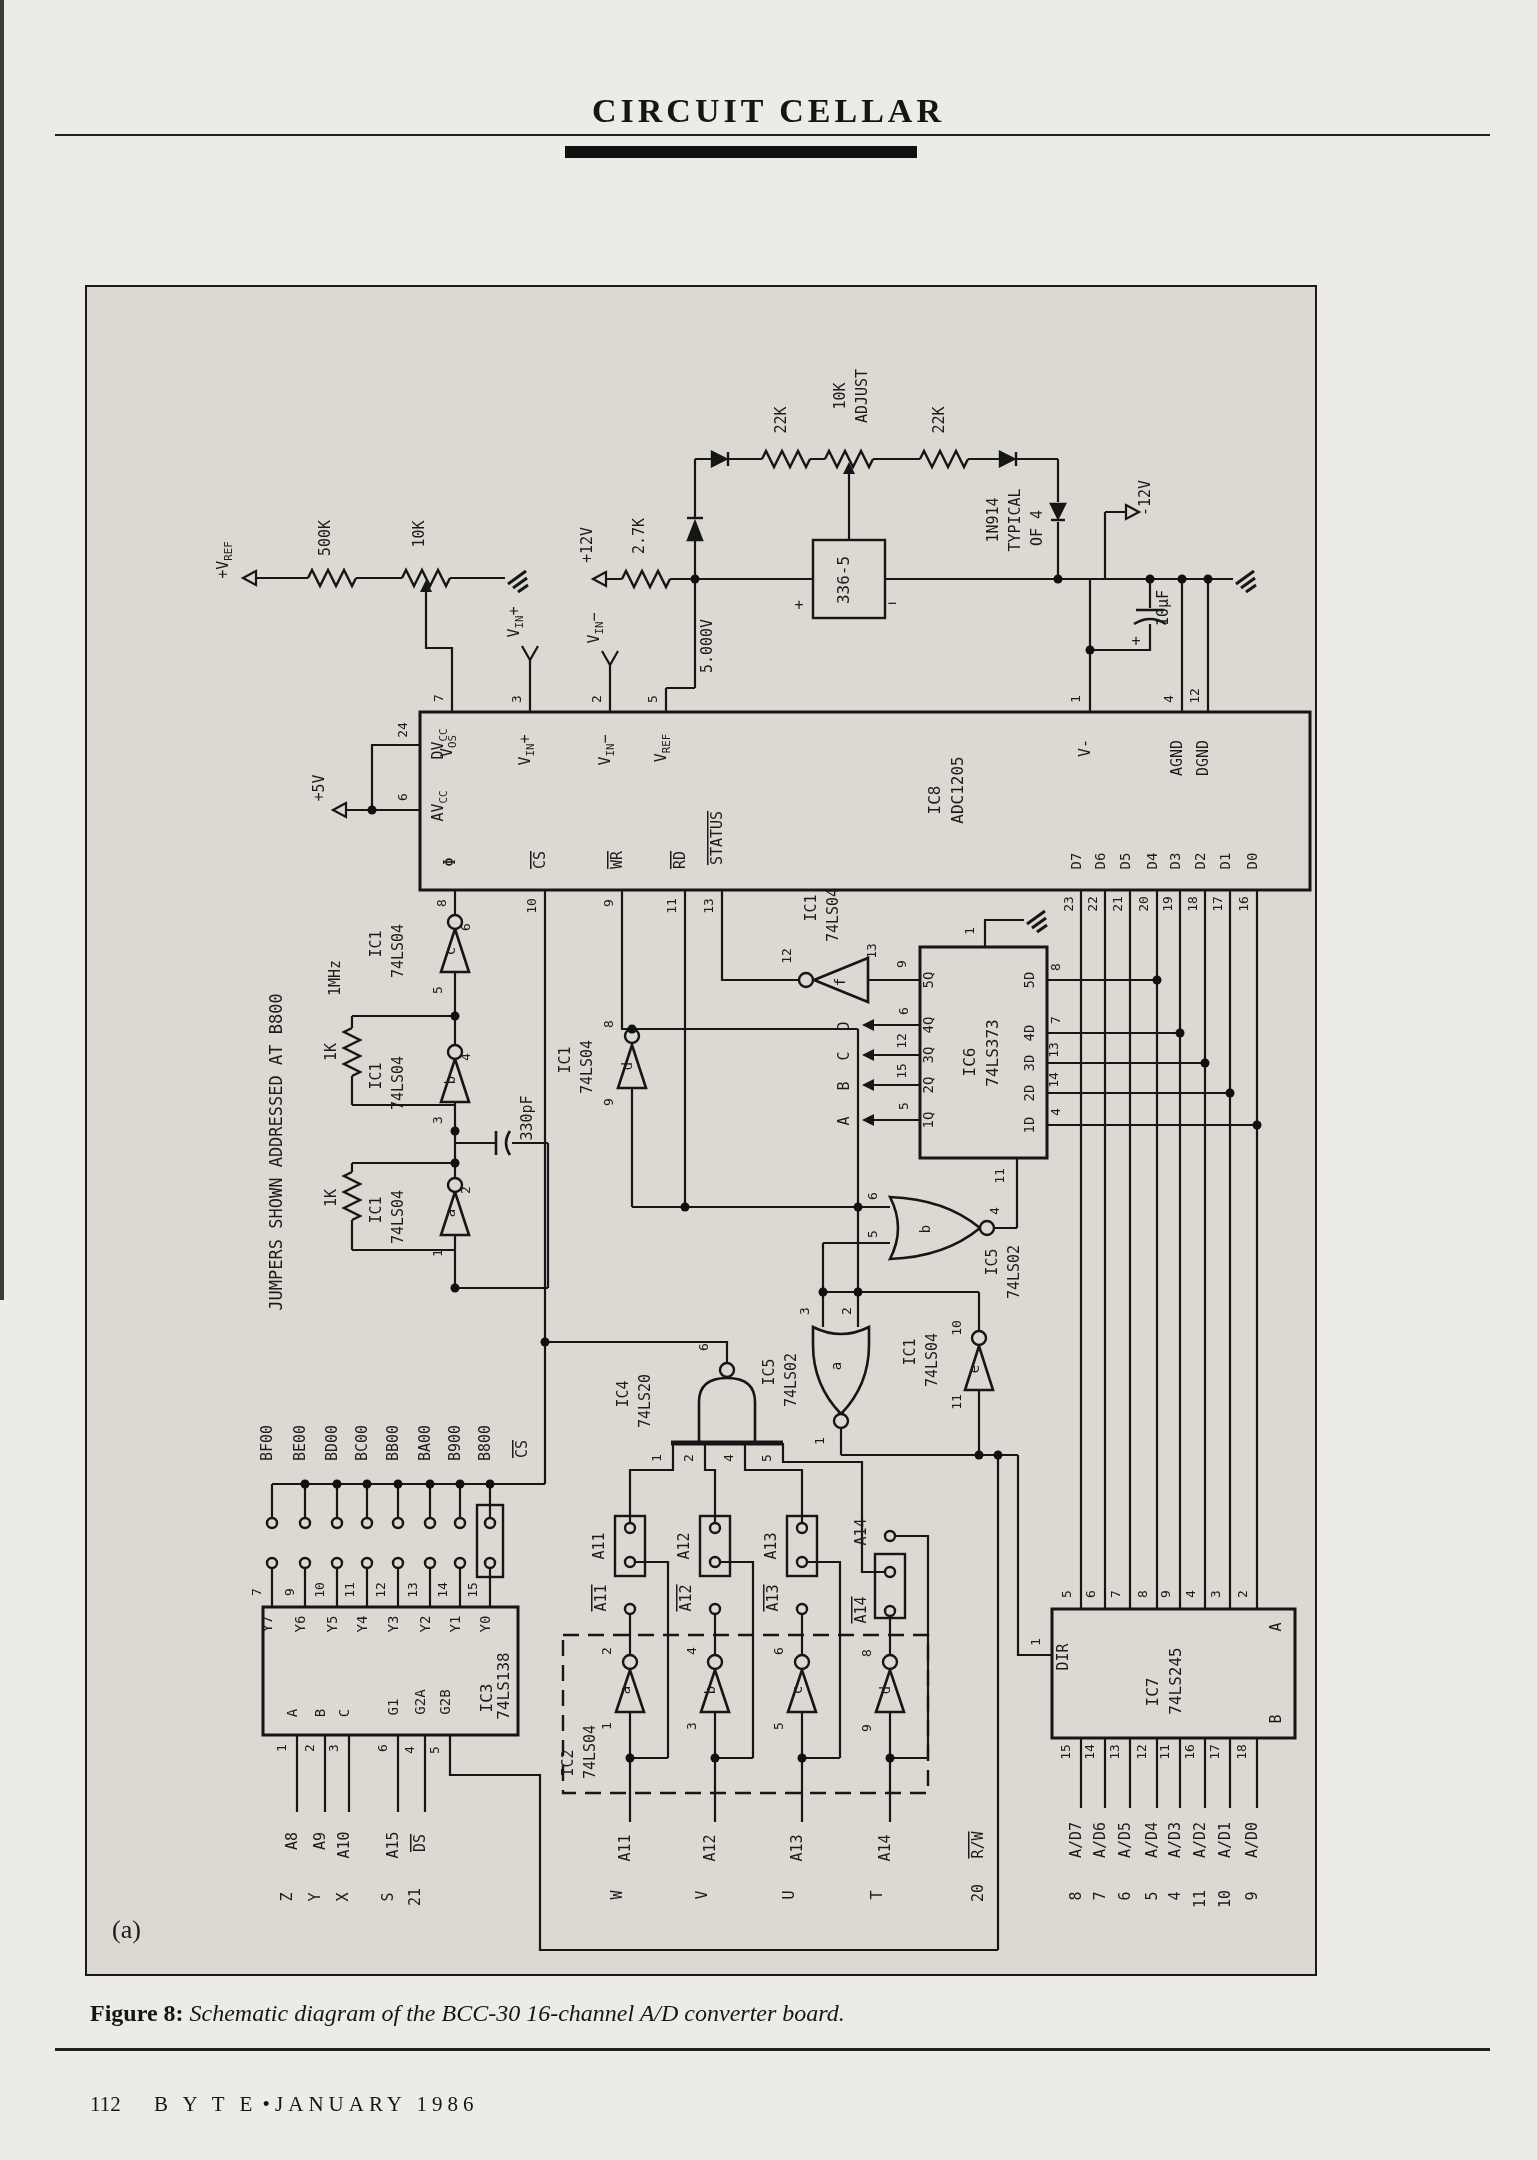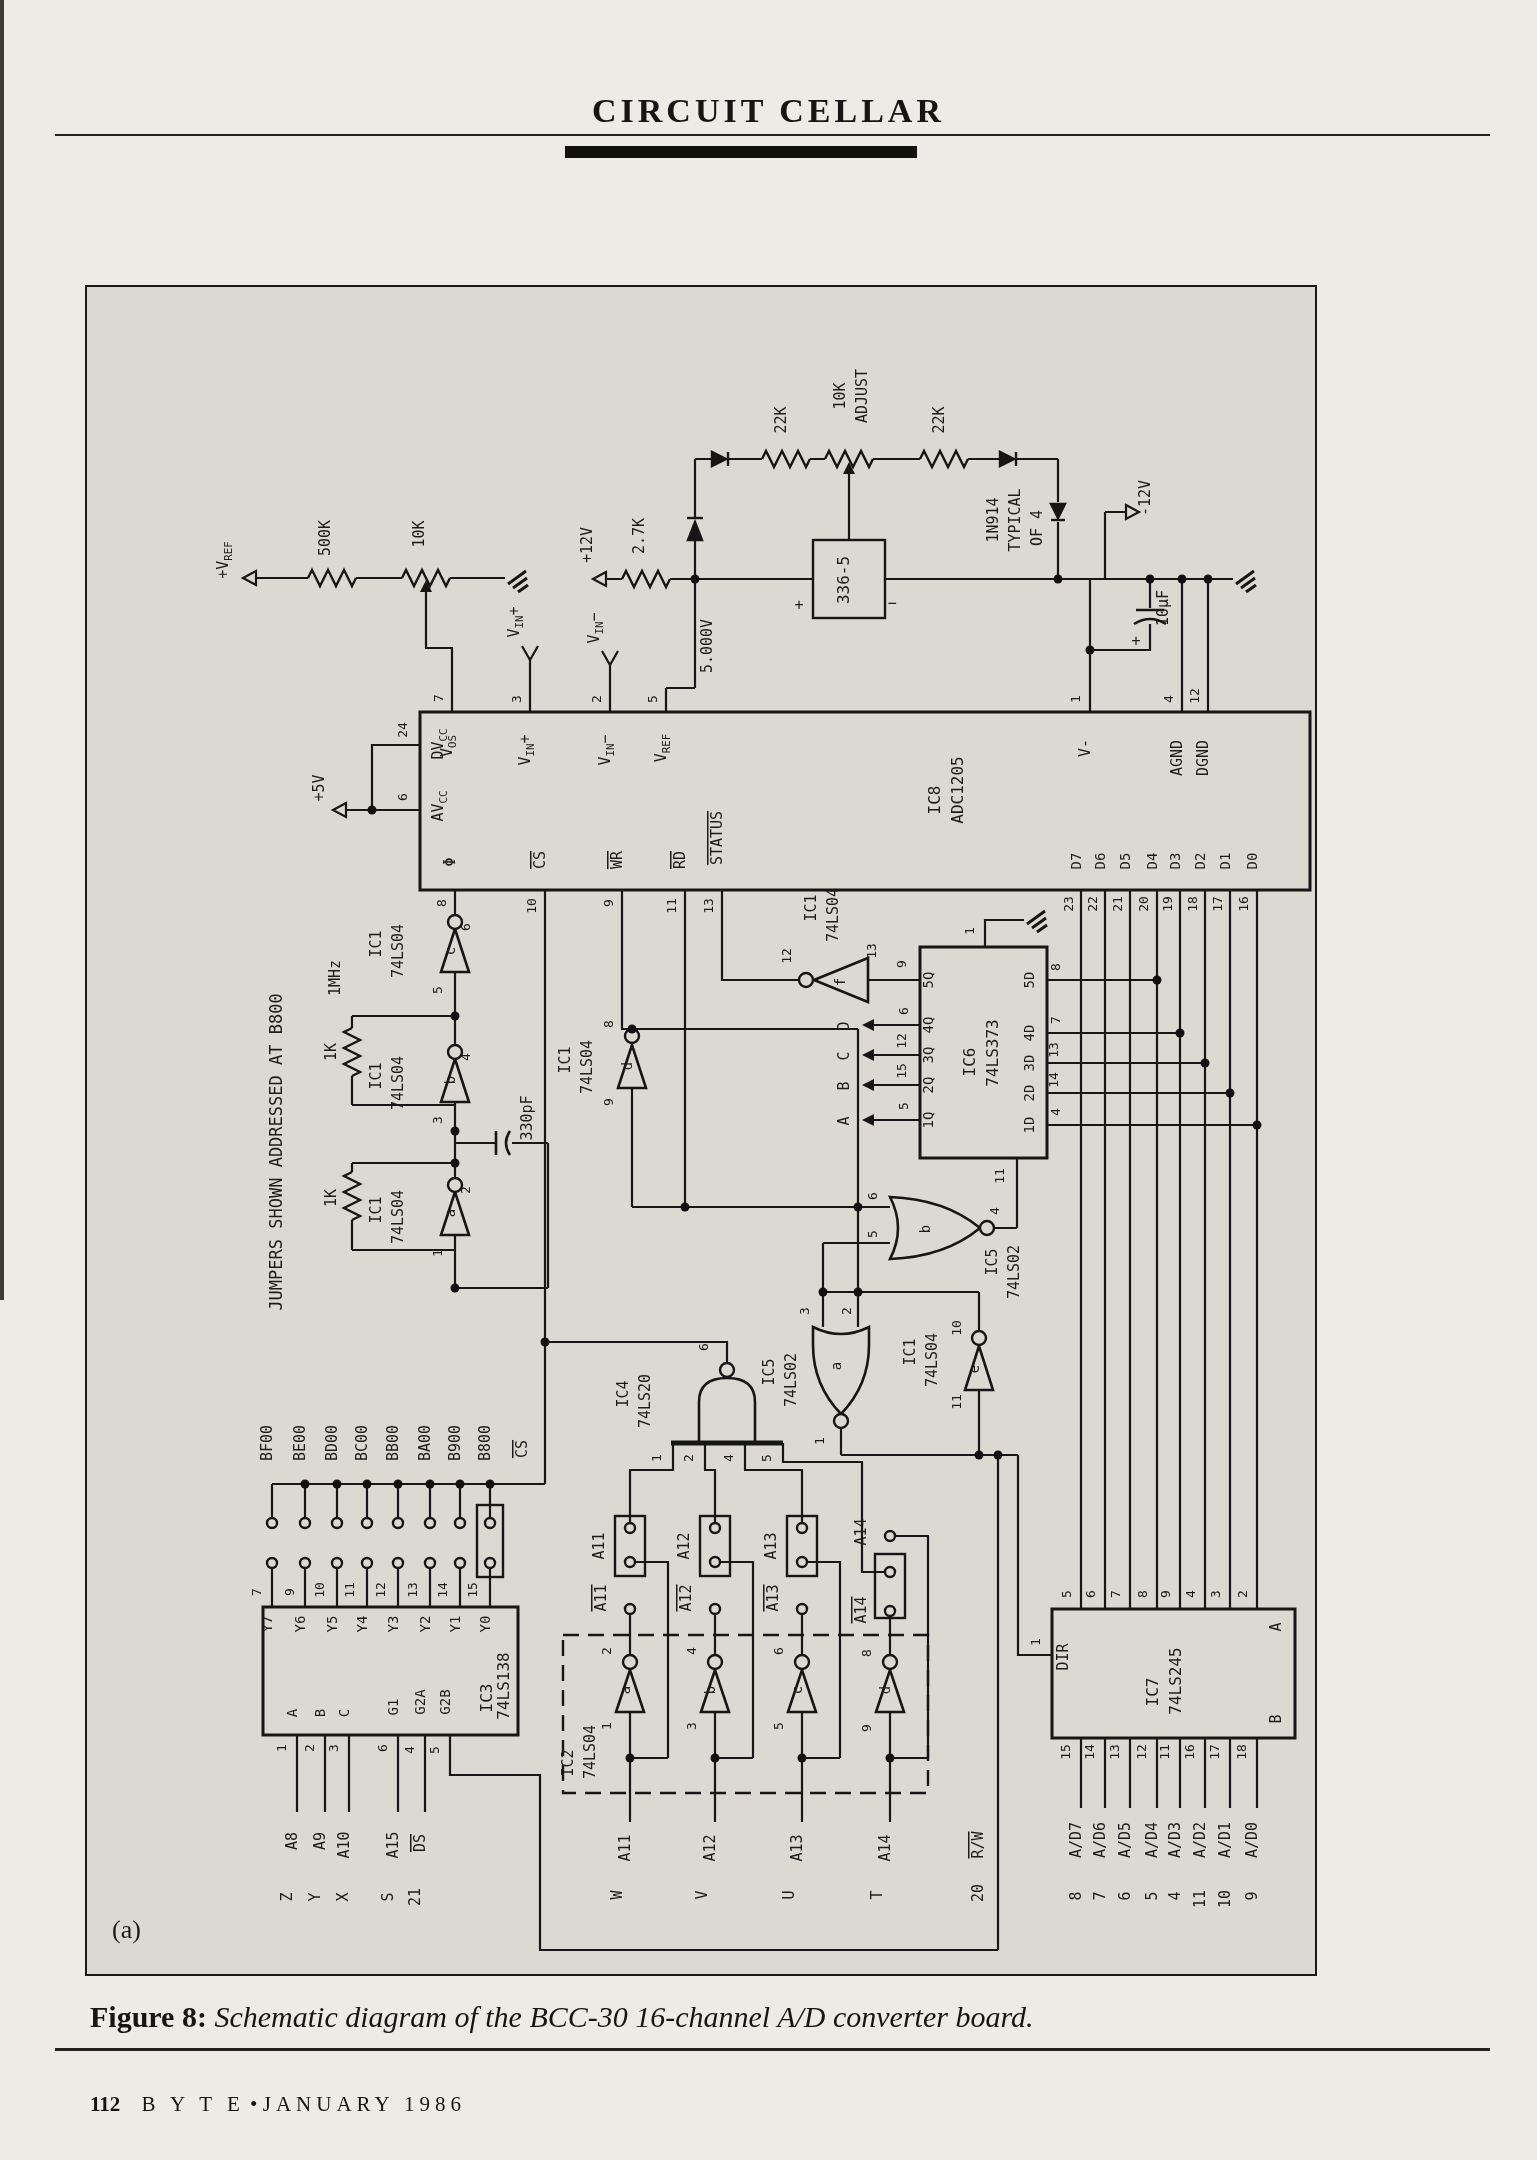--- a/index.html
+++ b/index.html
@@ -5,26 +5,26 @@
   html,body{margin:0;padding:0;}
   body{width:1537px;height:2160px;background:#ecebe5;font-family:"Liberation Serif",serif;position:relative;overflow:hidden;}
   .edge-artifact{position:absolute;left:0;top:0;width:4px;height:1300px;background:#1c1c1c;opacity:.85;}
   .header{position:absolute;top:92px;left:0;width:100%;text-align:center;}
   .header h1{margin:0;font-size:34px;font-weight:700;letter-spacing:4px;color:#151515;font-family:"Liberation Serif",serif;}
   .thin-rule{position:absolute;top:134px;left:55px;width:1435px;height:2px;background:#222;}
   .black-bar{position:absolute;top:146px;left:565px;width:352px;height:12px;background:#111;}
   .schem-box{position:absolute;left:85px;top:285px;width:1228px;height:1687px;background:#dbd9d1;border:2.5px solid #1a1a1a;}
   .panel-label{position:absolute;left:112px;top:1915px;font-size:26px;color:#1a1a1a;font-family:"Liberation Serif",serif;}
   svg{position:absolute;left:0;top:0;}
-  .caption{position:absolute;left:90px;top:2000px;width:1400px;font-size:30px;color:#151515;}
+  .caption{position:absolute;left:90px;top:2000px;width:1400px;font-size:24px;color:#151515;}
   .caption .fig{font-weight:bold;font-style:normal;}
   .caption .cap-text{font-style:italic;}
   .caption-rule{position:absolute;left:55px;top:2048px;width:1435px;height:2.5px;background:#222;}
   .footer{position:absolute;left:90px;top:2092px;font-size:21px;color:#151515;}
-  .footer .pg{font-weight:bold;margin-right:16px;}
+  .footer .pg{font-weight:normal;margin-right:28px;}
   .footer .mag{letter-spacing:5px;}
 </style>
 </head>
 <body>
 
 <div class="edge-artifact"></div>
 
 <div class="header">
   <h1>CIRCUIT CELLAR</h1>
 </div>

